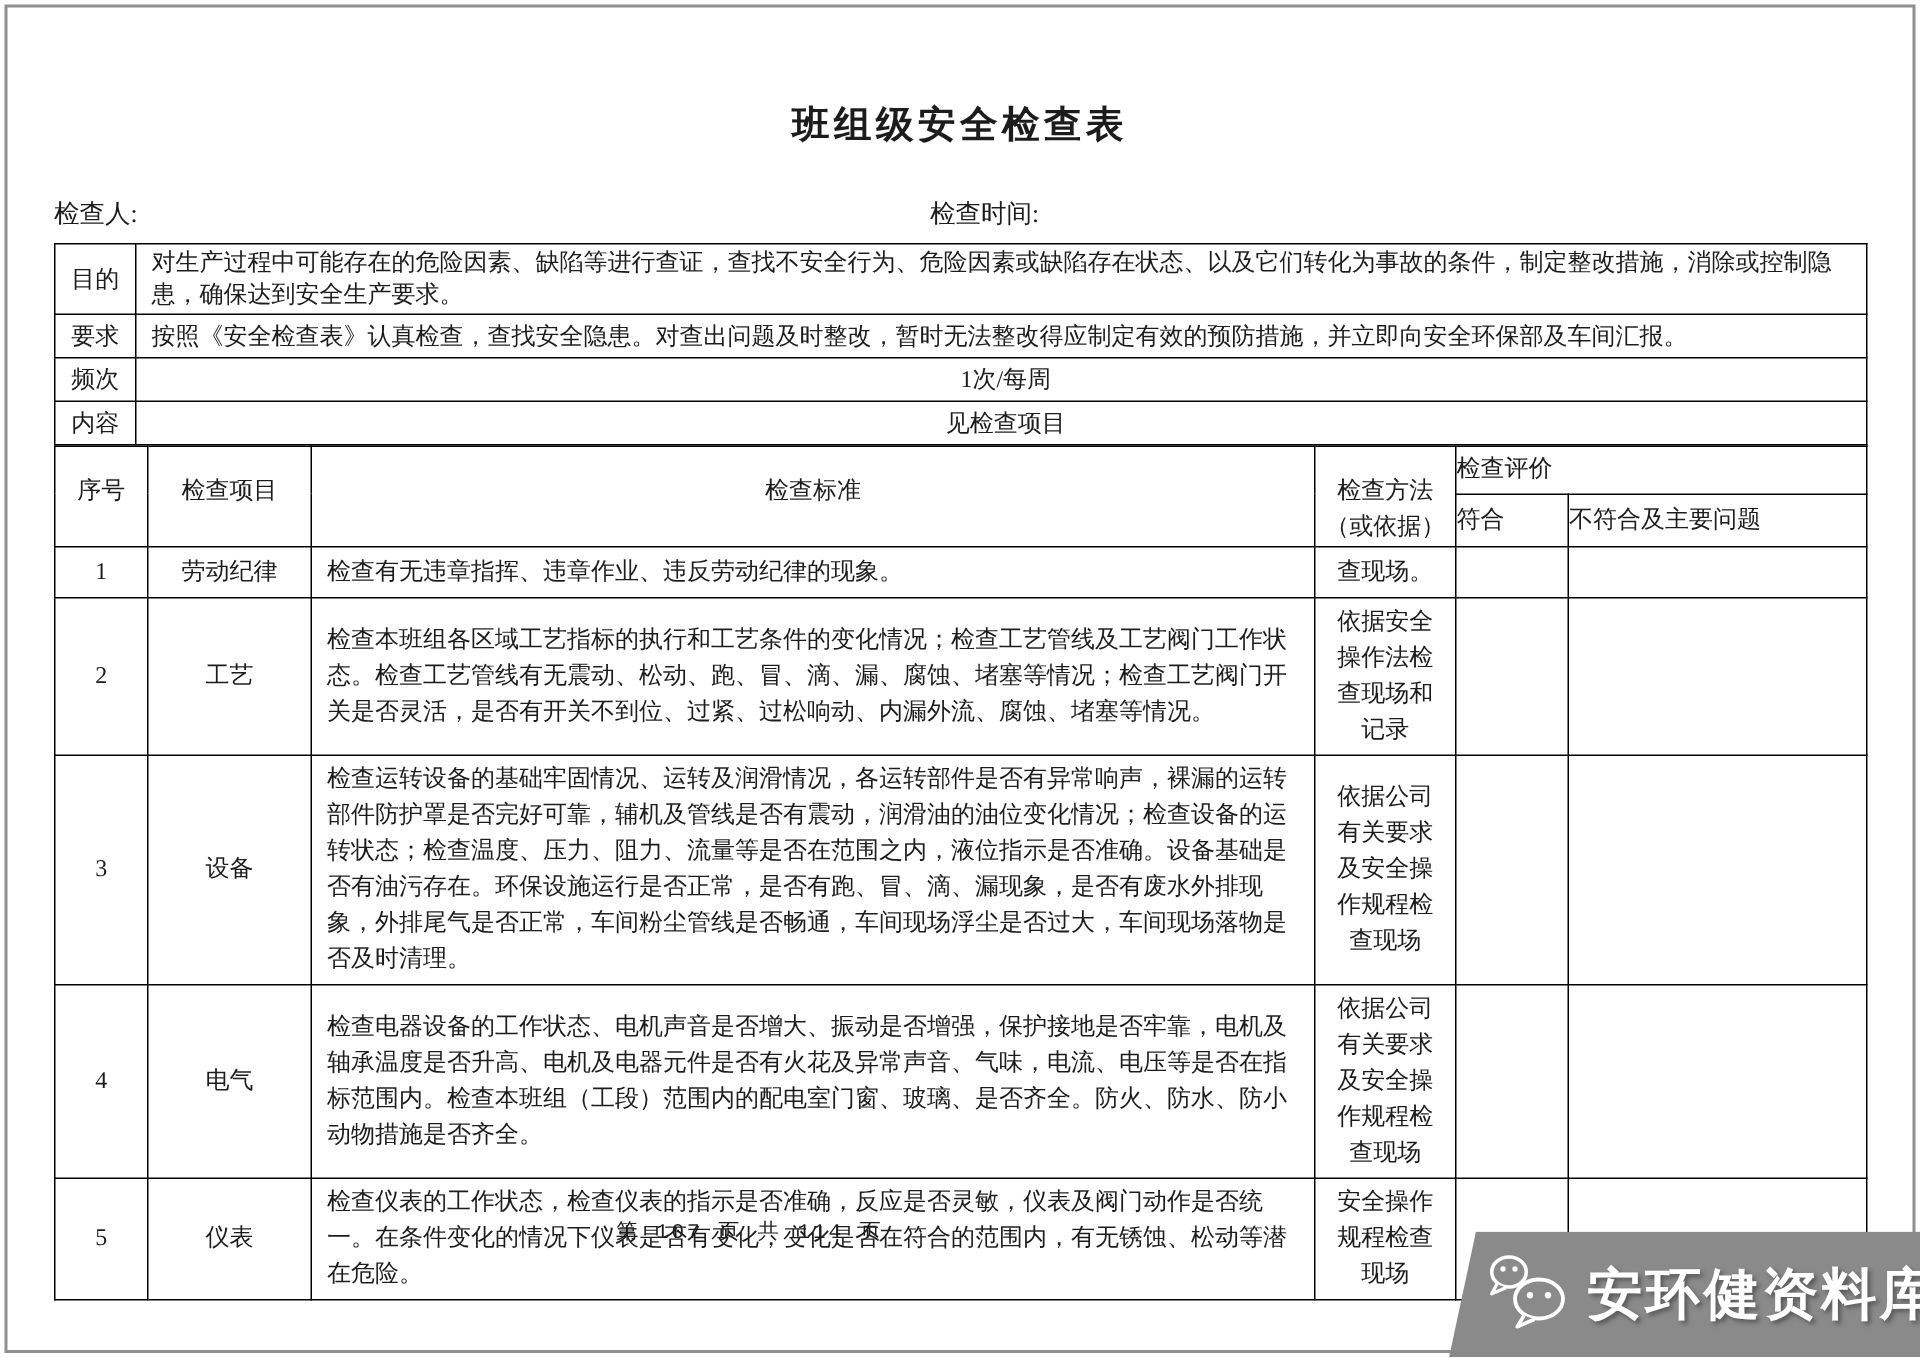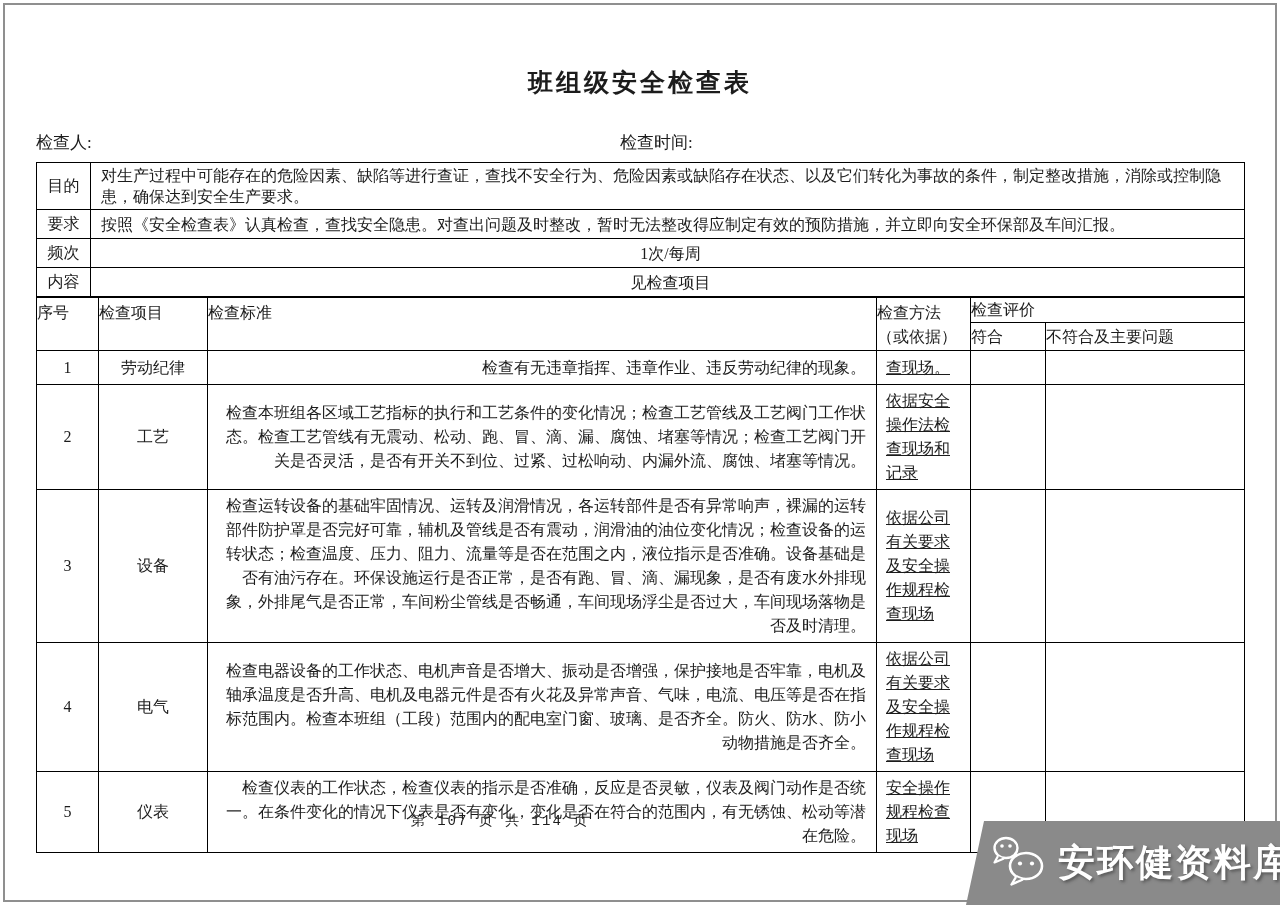--- a/index.html
+++ b/index.html
@@ -34,25 +34,25 @@
   .info-table td.lbl { text-align:center; width:54px; }
   .info-table td.txt { text-align:left; padding:2px 10px; line-height:21px; }
   .info-table td.txt.center { text-align:center;padding-left:16px; }
   .info-table tr.r-purpose { height:44px; }
   .info-table tr.r-small { height:29px; }
 
   
   .chk-table td { line-height:24px; }
   .chk-table tr.hdr1 { height:22px; }
   .chk-table tr.hdr2 { height:28px; }
-  .chk-table td.hcell { text-align:left; vertical-align:top; padding-top:3px; }
+  .chk-table td.hcell { text-align:center; vertical-align:top; padding-top:18px; }
   .chk-table td.hcenter { }
   .chk-table td.no-cell, .chk-table td.item-cell { text-align:center; }
-  .chk-table td.std-cell { text-align:right; padding:4px 10px;margin-top:16px; }
-  .chk-table td.mth-cell { text-align:left; padding:4px 9px;text-decoration:underline; }
+  .chk-table td.std-cell { text-align:left; padding:4px 10px;margin-top:16px; }
+  .chk-table td.mth-cell { text-align:center; padding:4px 9px; }
   tr.row-1 { height:34px; }
   tr.row-2 { height:102px; }
   tr.row-3 { height:146px; }
   tr.row-4 { height:122px; }
   tr.row-5 { height:74px; }
 
   .footer {
     position:absolute; top:812px; left:0; width:1000px;
     text-align:center; font-size:14px; letter-spacing:2px;font-family:Liberation Mono, monospace;
   }

